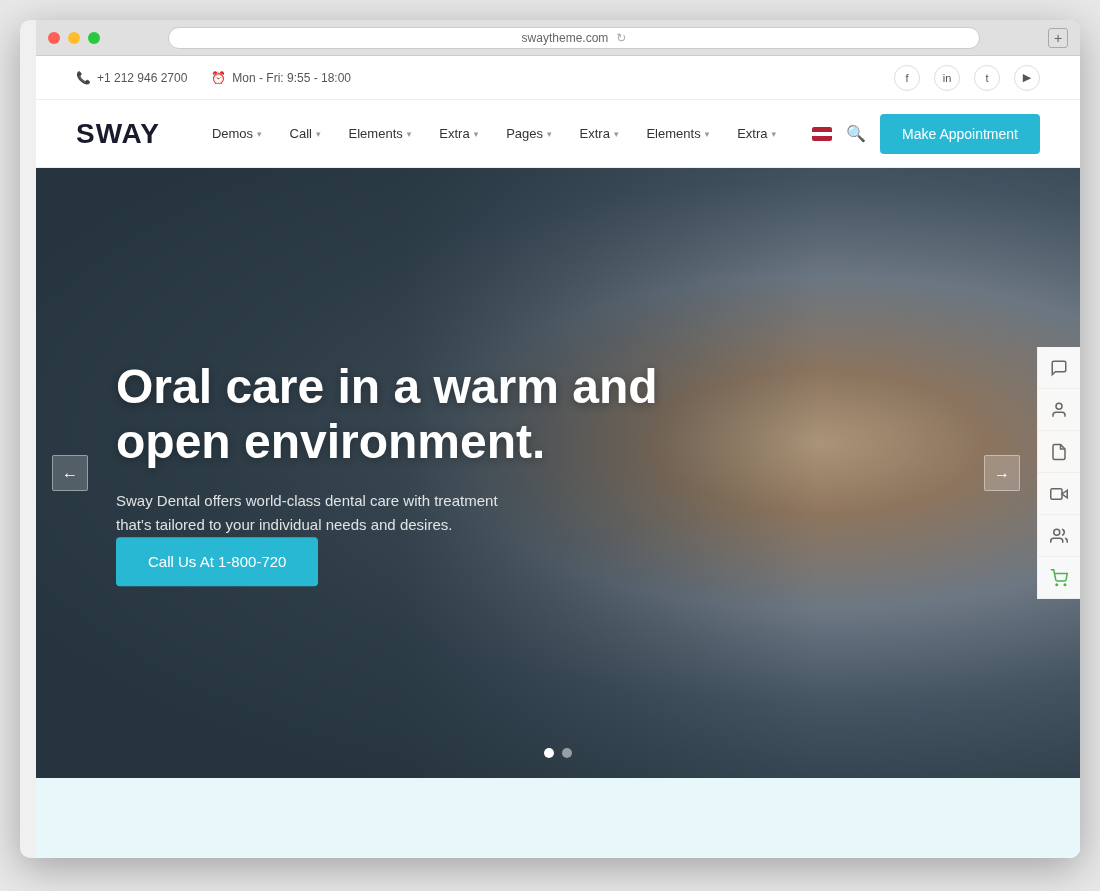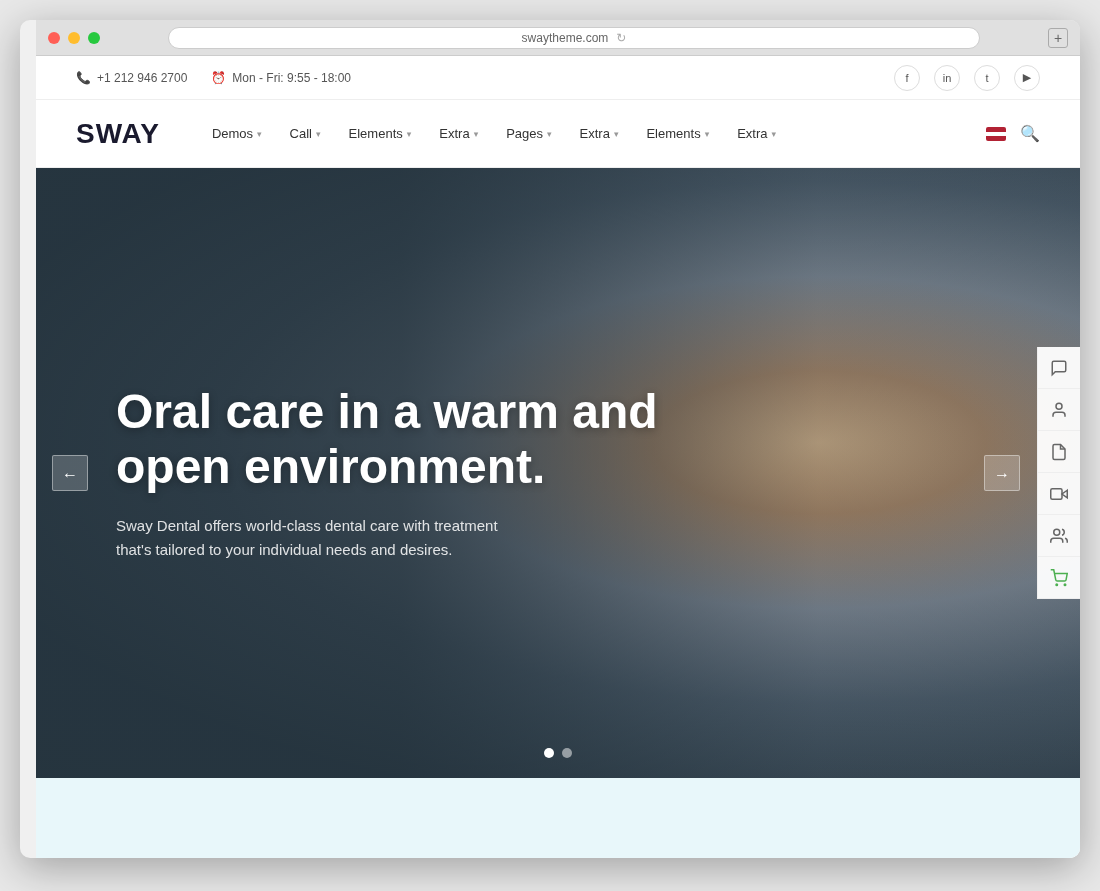--- a/index.html
+++ b/index.html
@@ -335,34 +335,36 @@
           <span class="chevron">▾</span>
         </div>
         <div class="nav-item">
           <span>Extra</span>
           <span class="chevron">▾</span>
         </div>
       </nav>
       <div class="nav-right">
         <div class="flag-icon"></div>
         <span class="search-icon-nav">🔍</span>
+        <button class="make-appointment-btn">Make Appointment</button>
       </div>
     </div>
 
     <div class="hero">
       <div class="hero-image-placeholder"></div>
 
       <div style="position:absolute;inset:0;background:
         radial-gradient(ellipse at 75% 45%, #c4a882 0%, #a08060 15%, #7a8590 35%, #4a5a68 55%, #2e3d48 80%);
         opacity:0.85;"></div>
       <div style="position:absolute;inset:0;background:linear-gradient(to right, rgba(35,50,60,0.75) 35%, rgba(35,50,60,0.1) 75%); "></div>
 
       <div class="hero-content">
         <h1 class="hero-title">Oral care in a warm and open environment.</h1>
         <p class="hero-subtitle">Sway Dental offers world-class dental care with treatment that's tailored to your individual needs and desires.</p>
+        <button class="hero-cta-btn">Call Us At 1-800-720</button>
       </div>
 
       <div class="hero-arrow hero-arrow-left">
         <span>←</span>
       </div>
       <div class="hero-arrow hero-arrow-right">
         <span>→</span>
       </div>
 
       <div class="hero-dots">

